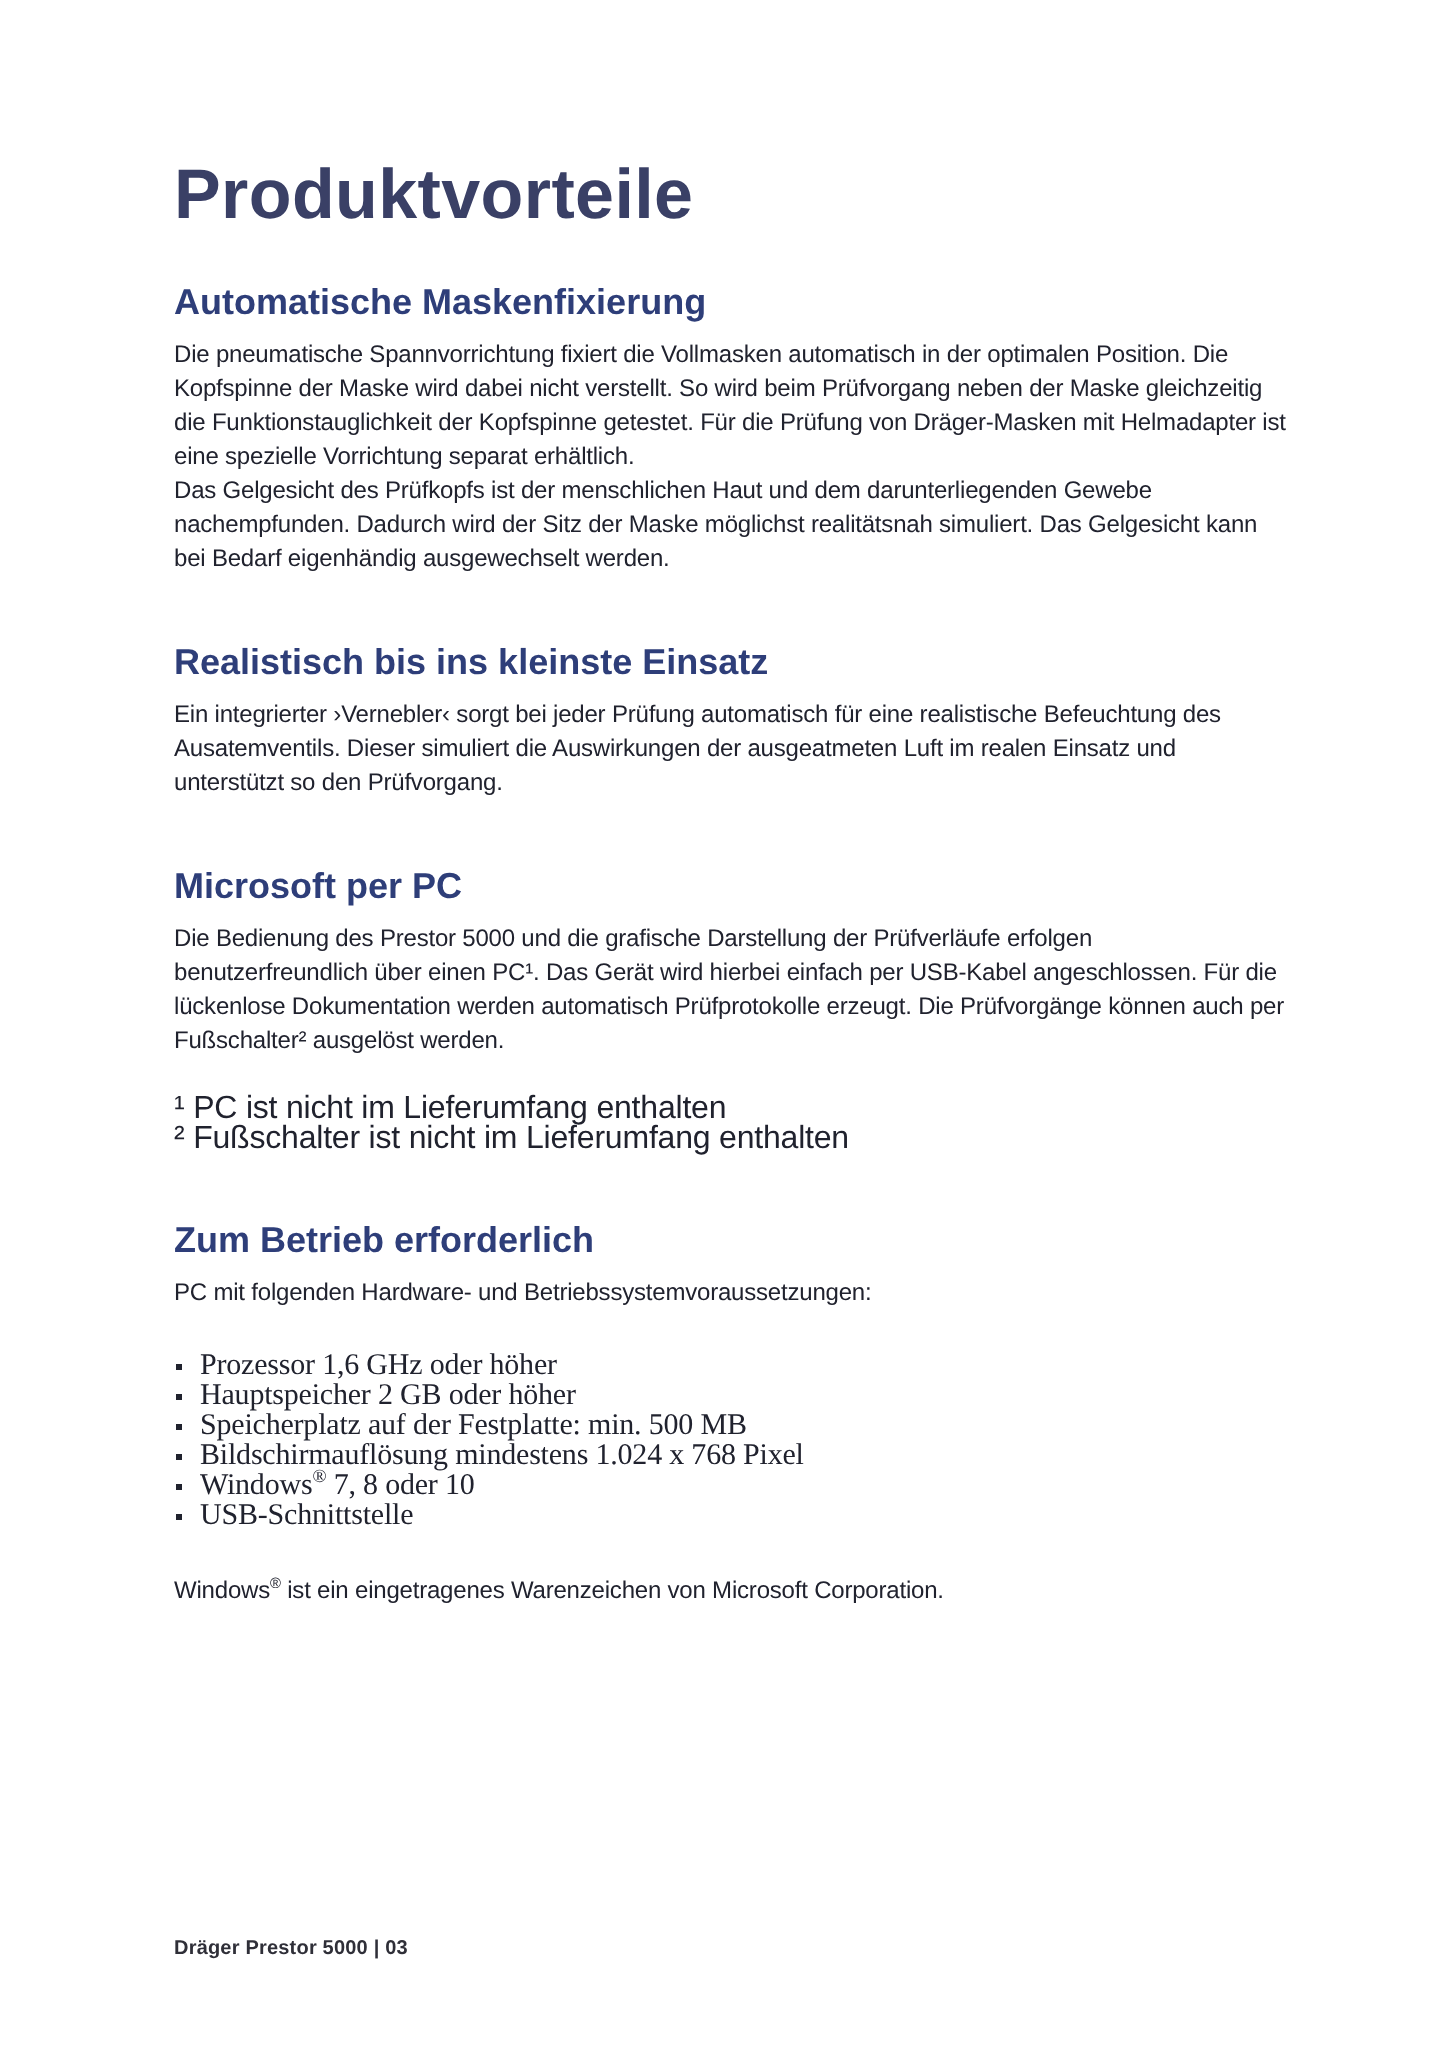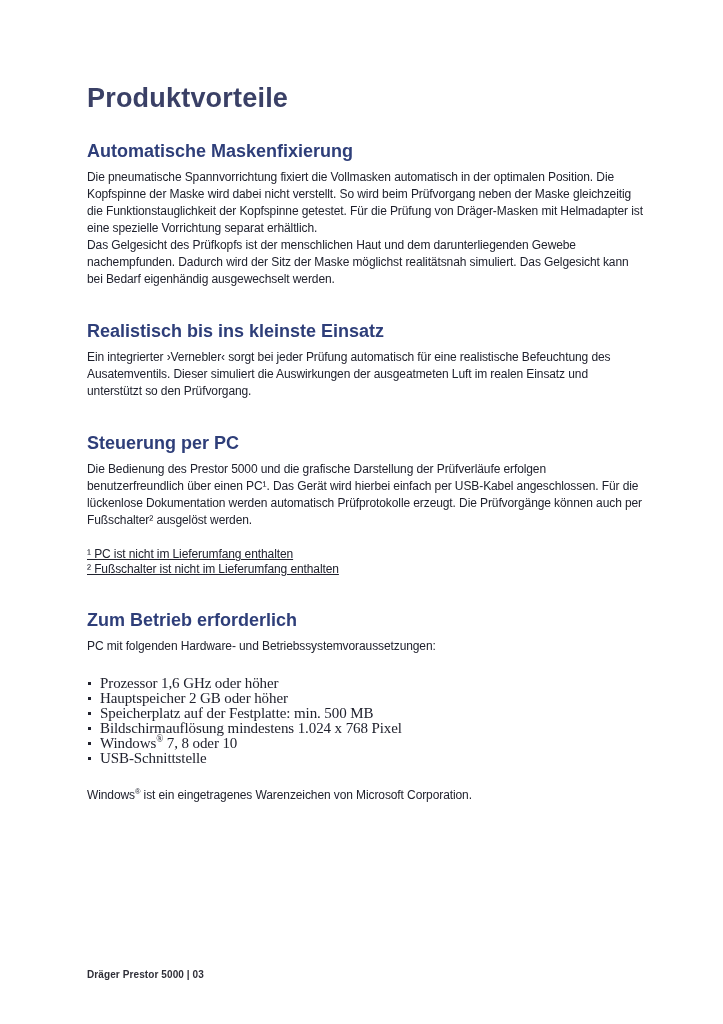--- a/index.html
+++ b/index.html
@@ -19,21 +19,21 @@
     position: relative;
     overflow: hidden;
   }
   .page {
     position: absolute;
     inset: 0;
     padding: 83px 80px 0 87px;
   }
   h1.page-title {
     margin: 0;
-    font-size: 27px;
+    font-size: 35px;
     line-height: 30px;
     font-weight: 600;
     letter-spacing: 0.2px;
     color: var(--title-color);
   }
   section { display: block; }
   h2.section-heading {
     margin: 34px 0 9px 0;
     font-size: 18px;
     line-height: 18px;
@@ -45,25 +45,24 @@
     margin: 0;
     max-width: 556px;
     font-size: 12px;
     line-height: 17px;
     letter-spacing: -0.1px;
     color: var(--text-color);
   }
   .footnotes { margin-top: 18px; }
   .footnotes p {
     margin: 0;
-    font-size: 12px;
+    font-size: 16px;
     line-height: 15px;
     letter-spacing: -0.1px;
     color: var(--text-color);
-    text-decoration: underline;
   }
   ul.req-list {
     margin: 21px 0 0 0;
     padding: 0;
     list-style: none;
   }
   ul.req-list li {
     position: relative;
     padding-left: 13px;
     font-size: 15px;
@@ -108,21 +107,21 @@
   <section>
     <p class="body-text">Das Gelgesicht des Prüfkopfs ist der menschlichen Haut und dem darunterliegenden Gewebe nachempfunden. Dadurch wird der Sitz der Maske möglichst realitätsnah simuliert. Das Gelgesicht kann bei Bedarf eigenhändig ausgewechselt werden.</p>
   </section>
 
   <section>
     <h2 class="section-heading">Realistisch bis ins kleinste Einsatz</h2>
     <p class="body-text">Ein integrierter ›Vernebler‹ sorgt bei jeder Prüfung automatisch für eine realistische Befeuchtung des Ausatemventils. Dieser simuliert die Auswirkungen der ausgeatmeten Luft im realen Einsatz und unterstützt so den Prüfvorgang.</p>
   </section>
 
   <section>
-    <h2 class="section-heading">Steuerung per PC</h2>
+    <h2 class="section-heading">Microsoft per PC</h2>
     <p class="body-text">Die Bedienung des Prestor 5000 und die grafische Darstellung der Prüfverläufe erfolgen benutzerfreundlich über einen PC¹. Das Gerät wird hierbei einfach per USB-Kabel angeschlossen. Für die lückenlose Dokumentation werden automatisch Prüfprotokolle erzeugt. Die Prüfvorgänge können auch per Fußschalter² ausgelöst werden.</p>
   </section>
 
   <div class="footnotes">
     <p>¹ PC ist nicht im Lieferumfang enthalten</p>
     <p>² Fußschalter ist nicht im Lieferumfang enthalten</p>
   </div>
 
   <section>
     <h2 class="section-heading">Zum Betrieb erforderlich</h2>

